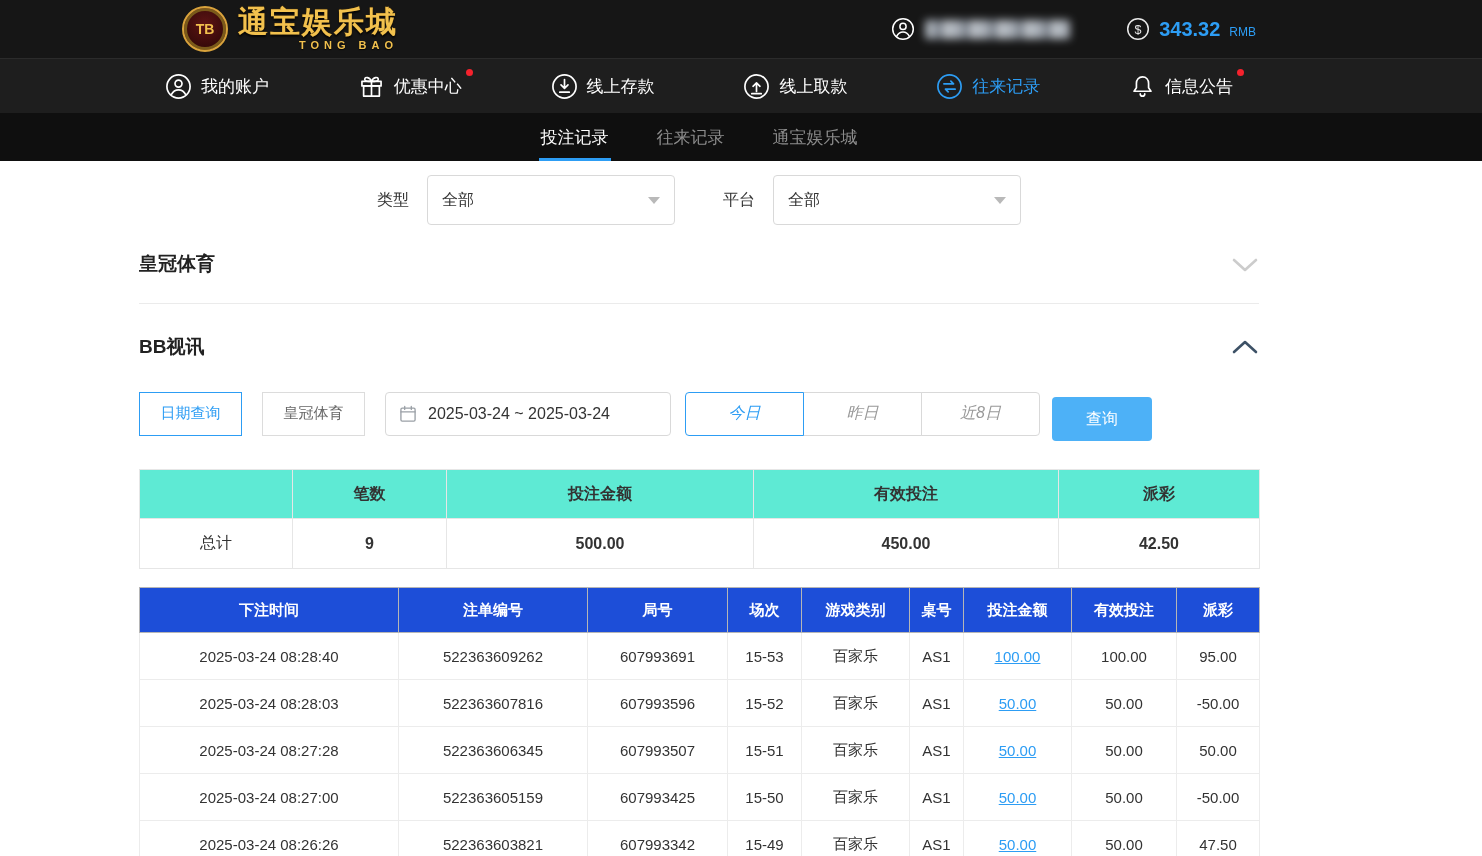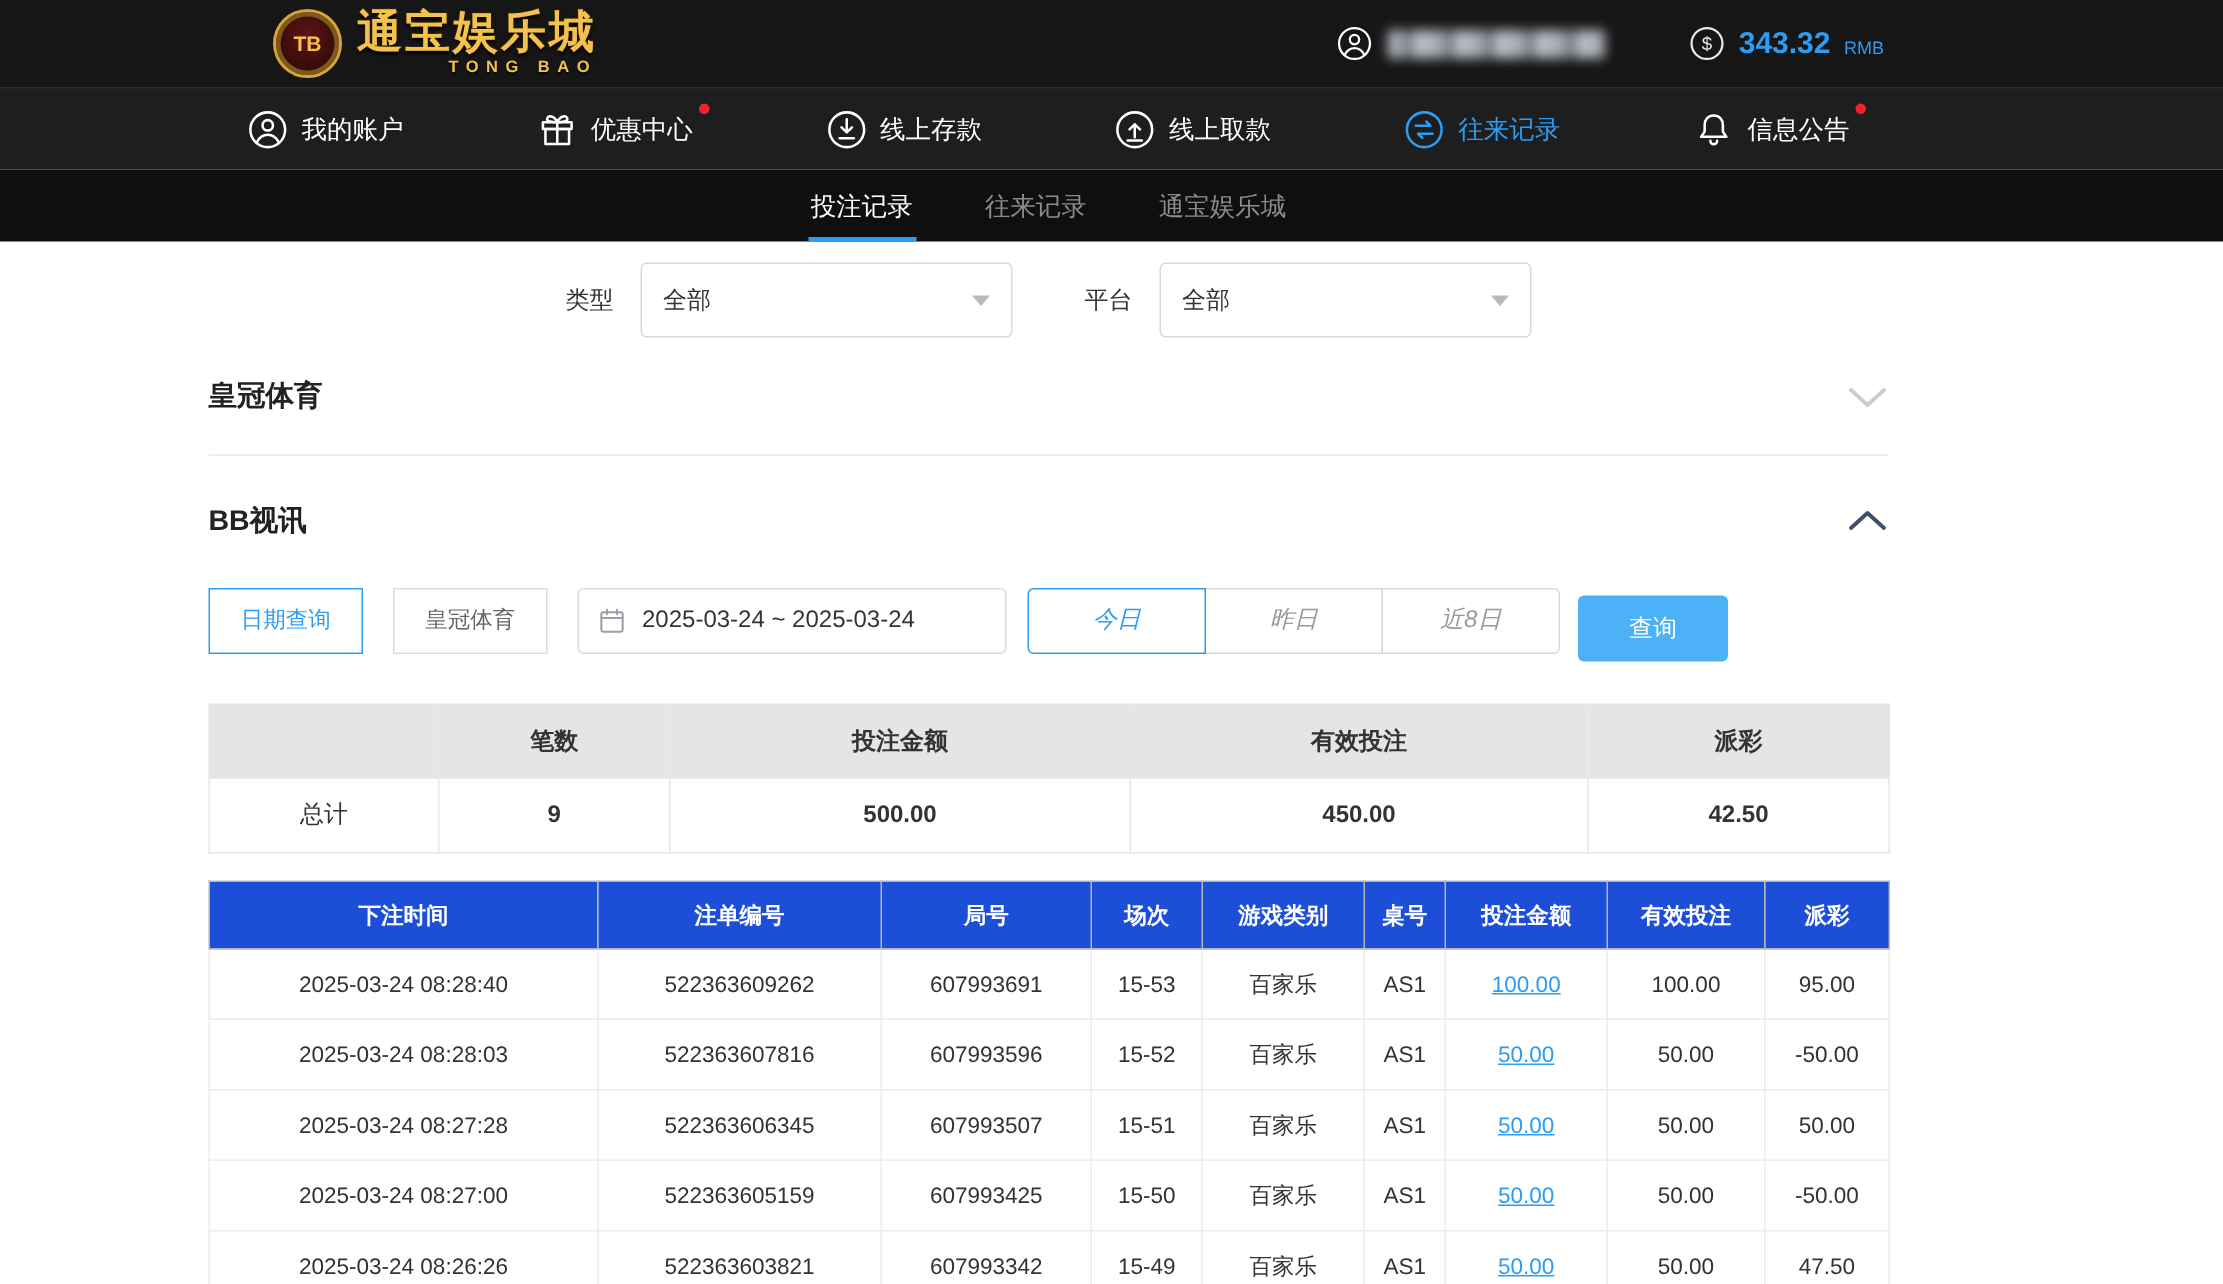--- a/index.html
+++ b/index.html
@@ -84,21 +84,21 @@
     color:#999; font-size:16px; display:flex; align-items:center; justify-content:center;
     cursor:pointer; margin-left:-1px;font-style:italic; }
   .seg-btn:first-child { margin-left:0; border-radius:4px 0 0 4px; }
   .seg-btn:last-child { border-radius:0 4px 4px 0; }
   .seg-btn.active { border-color:#2d9df4; color:#2d9df4; position:relative; z-index:2; }
   .btn-search { margin-left:12px; width:100px; height:44px; background:#4db1f7;
     color:#fff; font-size:16px; border:none; border-radius:4px;margin-top:11px; }
 
   
   .sum-table { margin-top:28px; width:1120px; border-collapse:collapse; table-layout:fixed; }
-  .sum-table th { background:#e5e5e5; height:49px; font-size:16px; font-weight:bold;
+  .sum-table th { background:#5eead4; height:49px; font-size:16px; font-weight:bold;
     color:#333; border:1px solid #e6e6e6; text-align:center; }
   .sum-table td { height:50px; text-align:center; font-size:16px; color:#333;
     border:1px solid #e6e6e6; background:#fff; }
   .sum-table td.num { font-weight:600; }
 
   
   .det-table { margin-top:18px; width:1120px; border-collapse:collapse; table-layout:fixed; }
   .det-table th { background:#1d4ed8; color:#fff; height:45px; font-size:15px;
     font-weight:bold; border:1px solid #b6b6b6; text-align:center; }
   .det-table td { height:47px; text-align:center; font-size:15px; color:#333;

